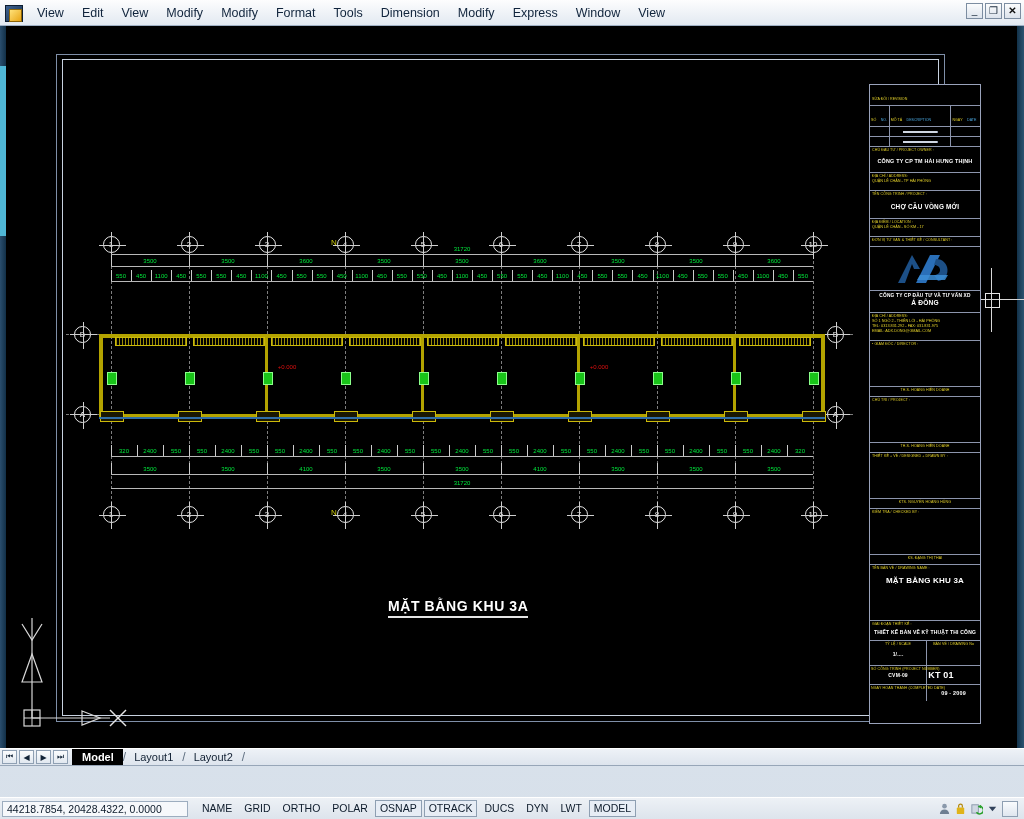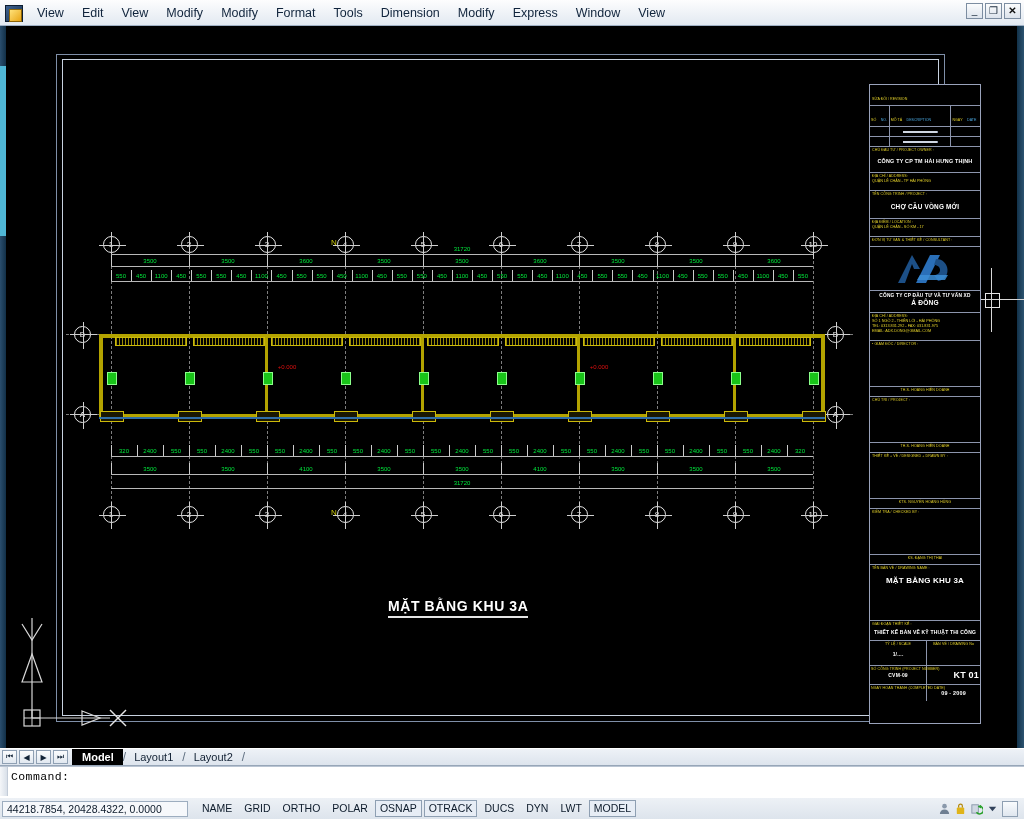--- a/index.html
+++ b/index.html
@@ -576,21 +576,21 @@
         <div style="width:48%;border-right:none">
           <span class="lbl ctr">BẢN VẼ / DRAWING  No</span>
         </div>
       </div>
 
       <div class="revtbl" style="height:18px">
         <div style="width:52%">
           <span class="lbl ctr">SỐ CÔNG TRÌNH (PROJECT NUMBER)</span>
           <span class="val" style="font-size:5px">CVM-09</span>
         </div>
-        <div style="width:48%;border-right:none;display:flex;align-items:center;justify-content:flex-end">
+        <div style="width:48%;border-right:none;display:flex;align-items:center;justify-content:flex-start">
           <span class="val" style="font-size:9px">KT 01</span>
         </div>
       </div>
 
       <div class="revtbl" style="height:16px;border-bottom:none">
         <div style="width:52%">
           <span class="lbl ctr">NGÀY HOÀN THÀNH (COMPLETED DATE)</span>
         </div>
         <div style="width:48%;border-right:none;display:flex;align-items:center;justify-content:center">
           <span class="val" style="font-size:5.4px">09 - 2009</span>
@@ -606,24 +606,20 @@
     <div class="navbtn">⏭</div>
     <div style="width:6px"></div>
     <div class="tab active">Model</div>
     <div class="tabsep">/</div>
     <div class="tab">Layout1</div>
     <div class="tabsep">/</div>
     <div class="tab">Layout2</div>
     <div class="tabsep">/</div>
   </div>
 
-  <div class="cmd">
-    <div class="cmdgrip"></div>
-    <div class="cmdtxt">Command:</div>
-  </div>
 
   <div class="status">
     <div class="coord">44218.7854, 20428.4322, 0.0000</div>
     <div class="sbtn">NAME</div>
     <div class="sbtn">GRID</div>
     <div class="sbtn">ORTHO</div>
     <div class="sbtn">POLAR</div>
     <div class="sbtn on">OSNAP</div>
     <div class="sbtn on">OTRACK</div>
     <div class="sbtn">DUCS</div>

